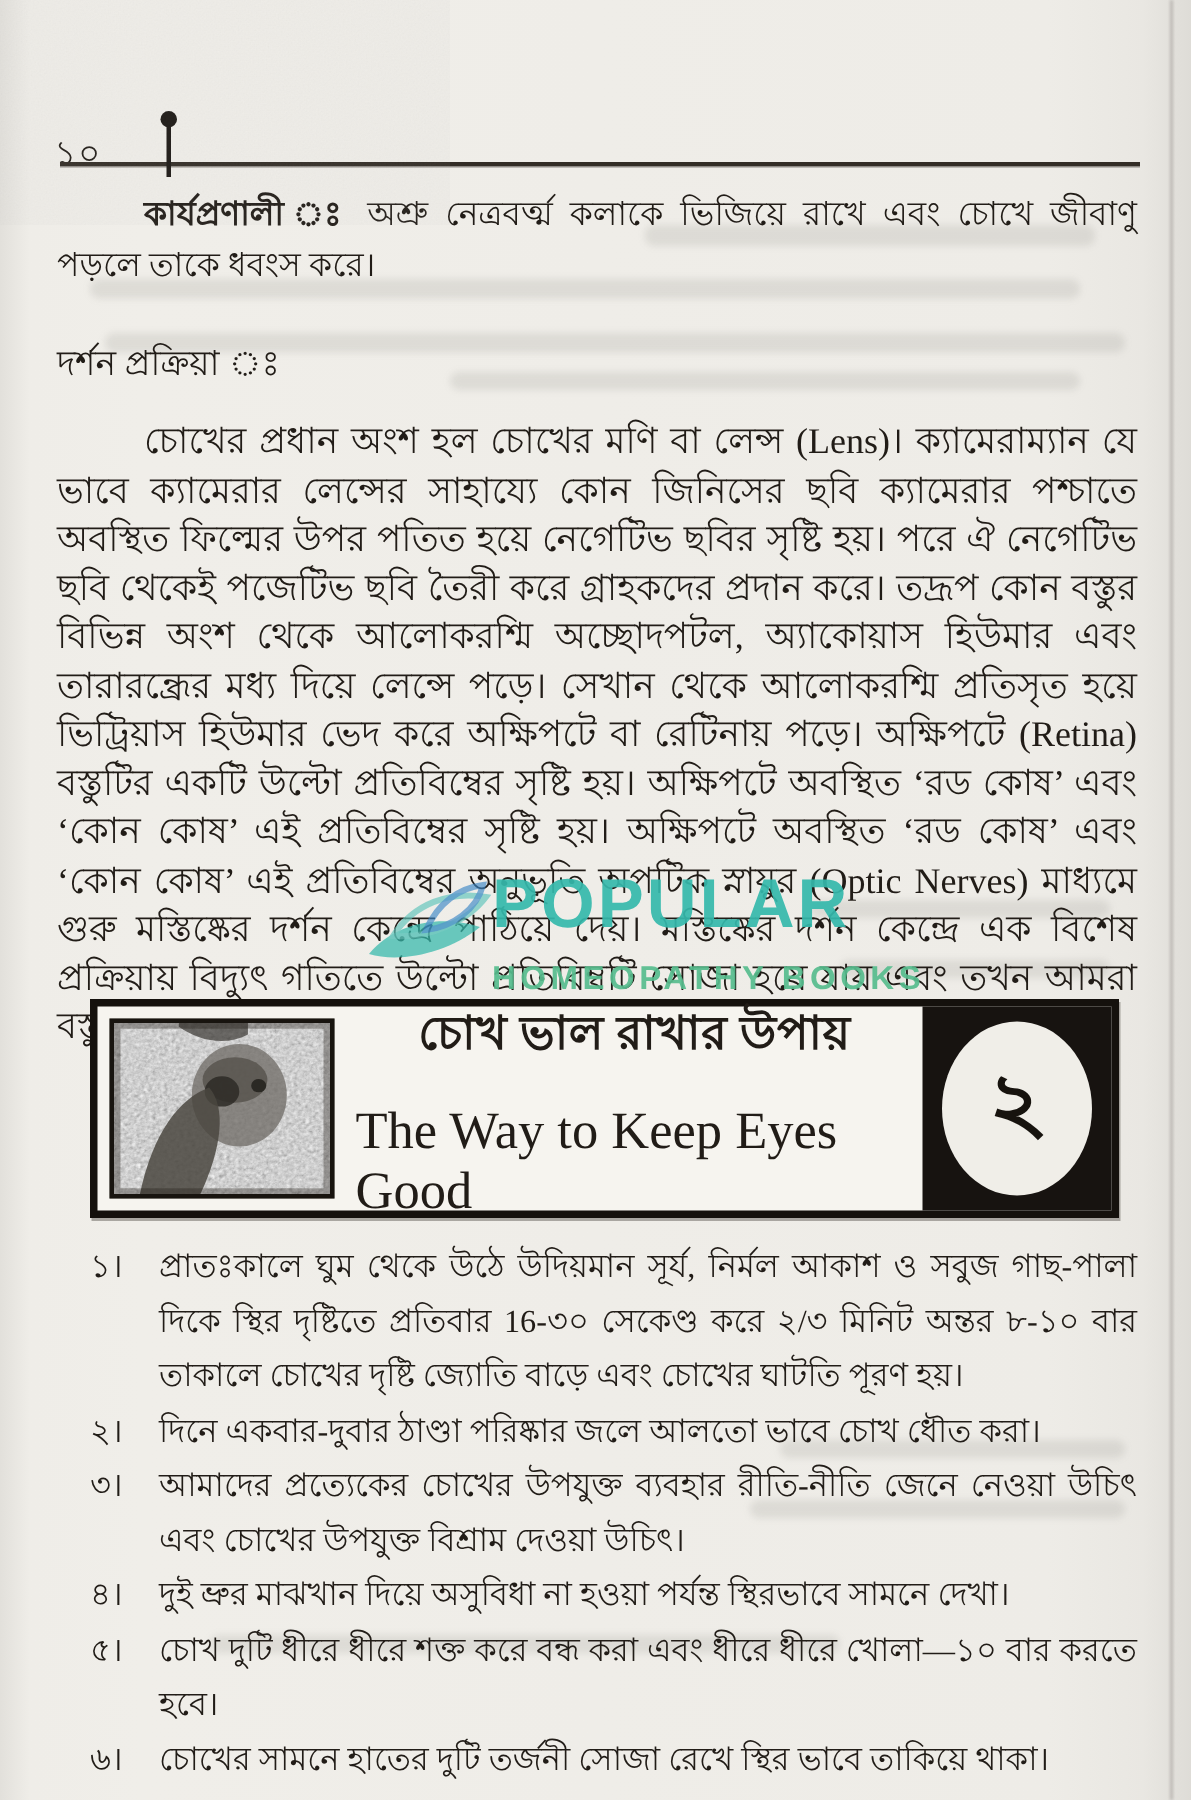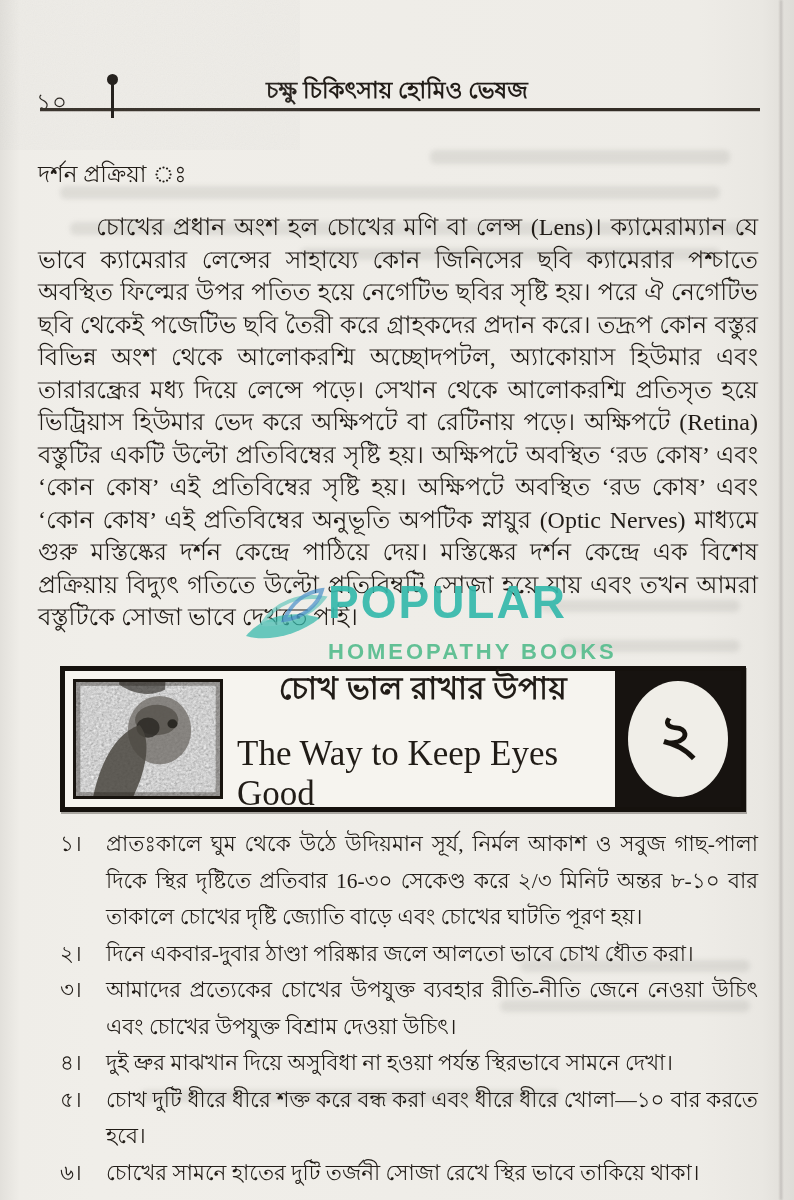--- a/index.html
+++ b/index.html
@@ -94,24 +94,24 @@
   <div class="ghost" style="left:560px;top:640px;width:180px;height:12px;"></div>
   <div class="ghost" style="left:520px;top:960px;width:230px;height:12px;"></div>
   <div class="ghost" style="left:500px;top:1000px;width:250px;height:12px;"></div>
   <div class="ghost" style="left:140px;top:1090px;width:420px;height:12px;"></div>
 
   <span class="page-num">১০</span>
   <span class="header-pin">
     <span class="dot"></span>
     <span class="stem"></span>
   </span>
-  <div class="header-title">চক্ষু চিকিৎসায় হোমিও ভেষজ</div>
   <div class="header-rule"></div>
 
   <div class="content">
+    <p class="para first"><span class="bold">কার্যপ্রণালী ঃ</span><span> অশ্রু নেত্রবর্ত্ম কলাকে ভিজিয়ে রাখে এবং চোখে জীবাণু পড়লে তাকে ধবংস করে।</span></p>
 
     <h3 class="section-heading">দর্শন প্রক্রিয়া ঃ</h3>
 
     <p class="vision-para">চোখের প্রধান অংশ হল চোখের মণি বা লেন্স (Lens)। ক্যামেরাম্যান যে ভাবে ক্যামেরার লেন্সের সাহায্যে কোন জিনিসের ছবি ক্যামেরার পশ্চাতে অবস্থিত ফিল্মের উপর পতিত হয়ে নেগেটিভ ছবির সৃষ্টি হয়। পরে ঐ নেগেটিভ ছবি থেকেই পজেটিভ ছবি তৈরী করে গ্রাহকদের প্রদান করে। তদ্রূপ কোন বস্তুর বিভিন্ন অংশ থেকে আলোকরশ্মি অচ্ছোদপটল, অ্যাকোয়াস হিউমার এবং তারারন্ধ্রের মধ্য দিয়ে লেন্সে পড়ে। সেখান থেকে আলোকরশ্মি প্রতিসৃত হয়ে ভিট্রিয়াস হিউমার ভেদ করে অক্ষিপটে বা রেটিনায় পড়ে। অক্ষিপটে (Retina) বস্তুটির একটি উল্টো প্রতিবিম্বের সৃষ্টি হয়। অক্ষিপটে অবস্থিত ‘রড কোষ’ এবং ‘কোন কোষ’ এই প্রতিবিম্বের সৃষ্টি হয়। অক্ষিপটে অবস্থিত ‘রড কোষ’ এবং ‘কোন কোষ’ এই প্রতিবিম্বের অনুভূতি অপটিক স্নায়ুর (Optic Nerves) মাধ্যমে গুরু মস্তিষ্কের দর্শন কেন্দ্রে পাঠিয়ে দেয়। মস্তিষ্কের দর্শন কেন্দ্রে এক বিশেষ প্রক্রিয়ায় বিদ্যুৎ গতিতে উল্টো প্রতিবিম্বটি সোজা হয়ে যায় এবং তখন আমরা বস্তুটিকে সোজা ভাবে দেখতে পাই।</p>
   </div>
 
   <div class="watermark">
     <svg class="wm-logo" viewBox="0 0 96 78">
       <path d="M10 52 C28 30, 60 26, 84 34 C62 52, 30 58, 10 52 Z" fill="#35b9ac" opacity="0.85"></path>
       <path d="M26 40 C40 18, 64 10, 88 14 C76 30, 50 42, 26 40 Z" fill="none" stroke="#63c6bb" stroke-width="4" opacity="0.8"></path>

